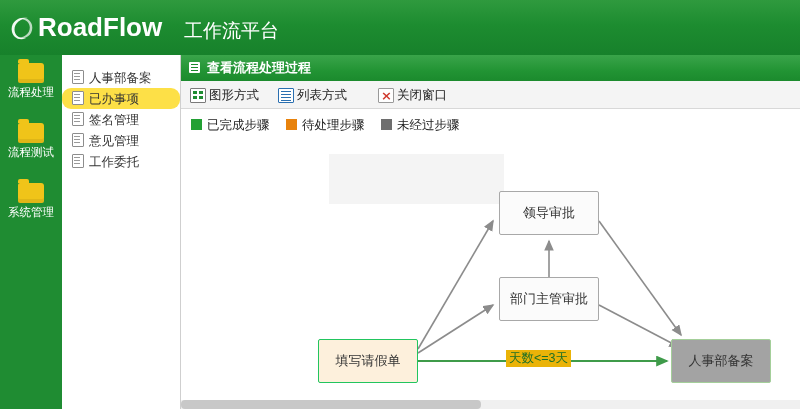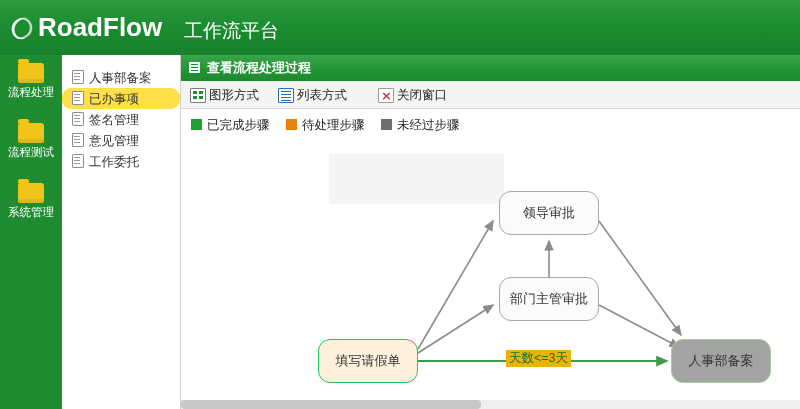--- a/index.html
+++ b/index.html
@@ -246,21 +246,21 @@
   .diagram {
     position: relative;
     width: 619px;
     height: 270px;
     background: #ffffff;
     overflow: hidden;
   }
   .node {
     position: absolute;
     box-sizing: border-box;
-    border-radius: 12px;
+    border-radius: 2px;
     font-size: 13px;
     color: #333333;
     font-family: "DejaVu Sans", sans-serif;
     text-align: center;
     display: flex;
     align-items: center;
     justify-content: center;
     background: #ffffff;
   }
   .node.gray {

